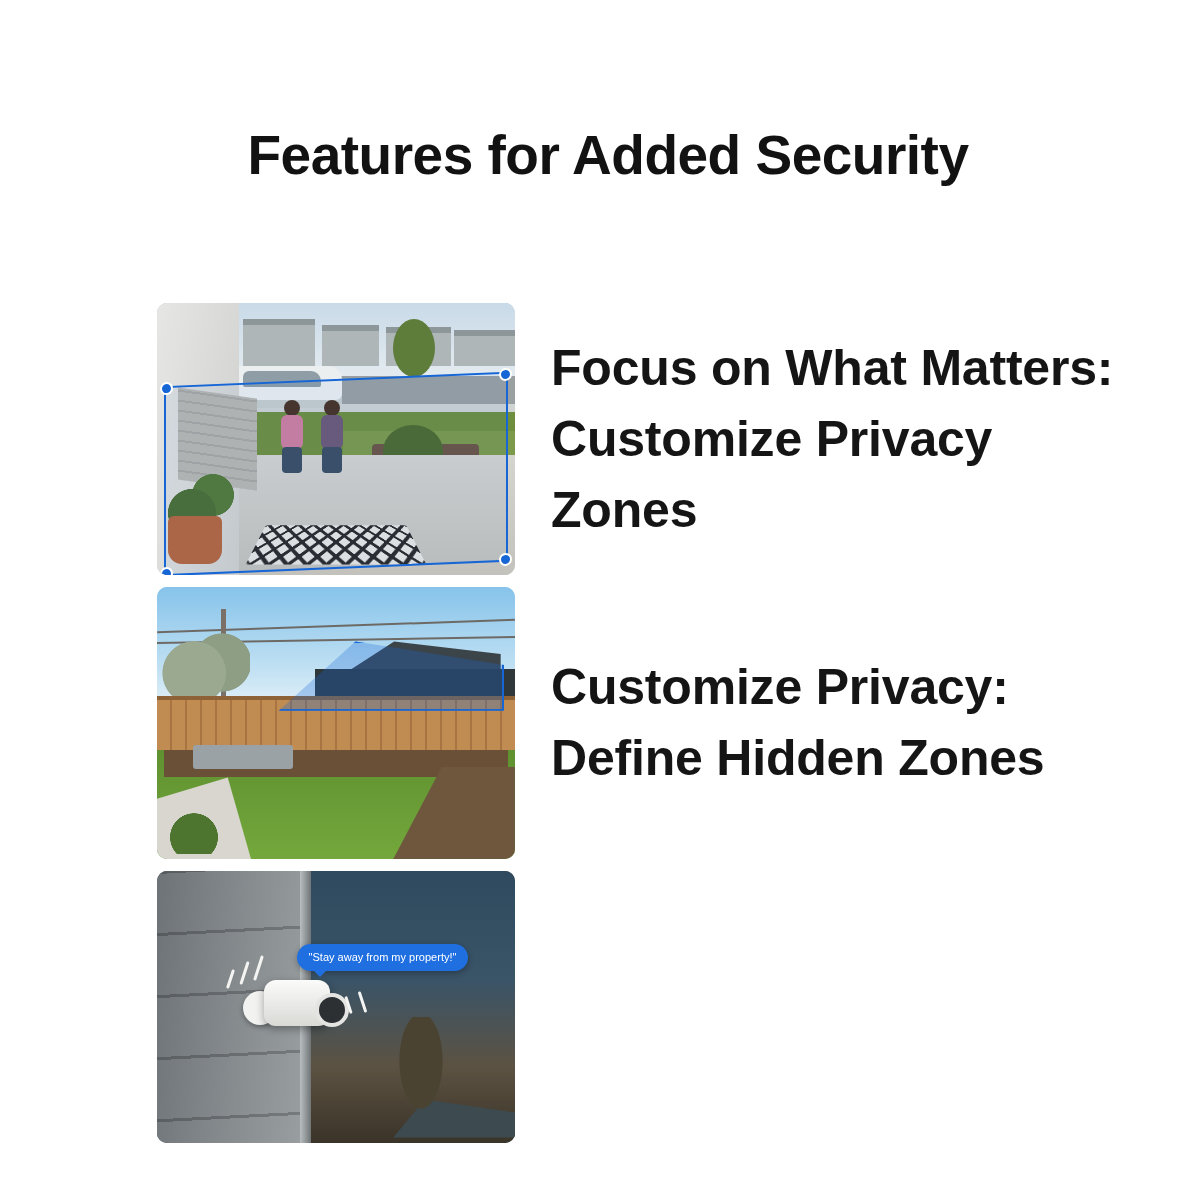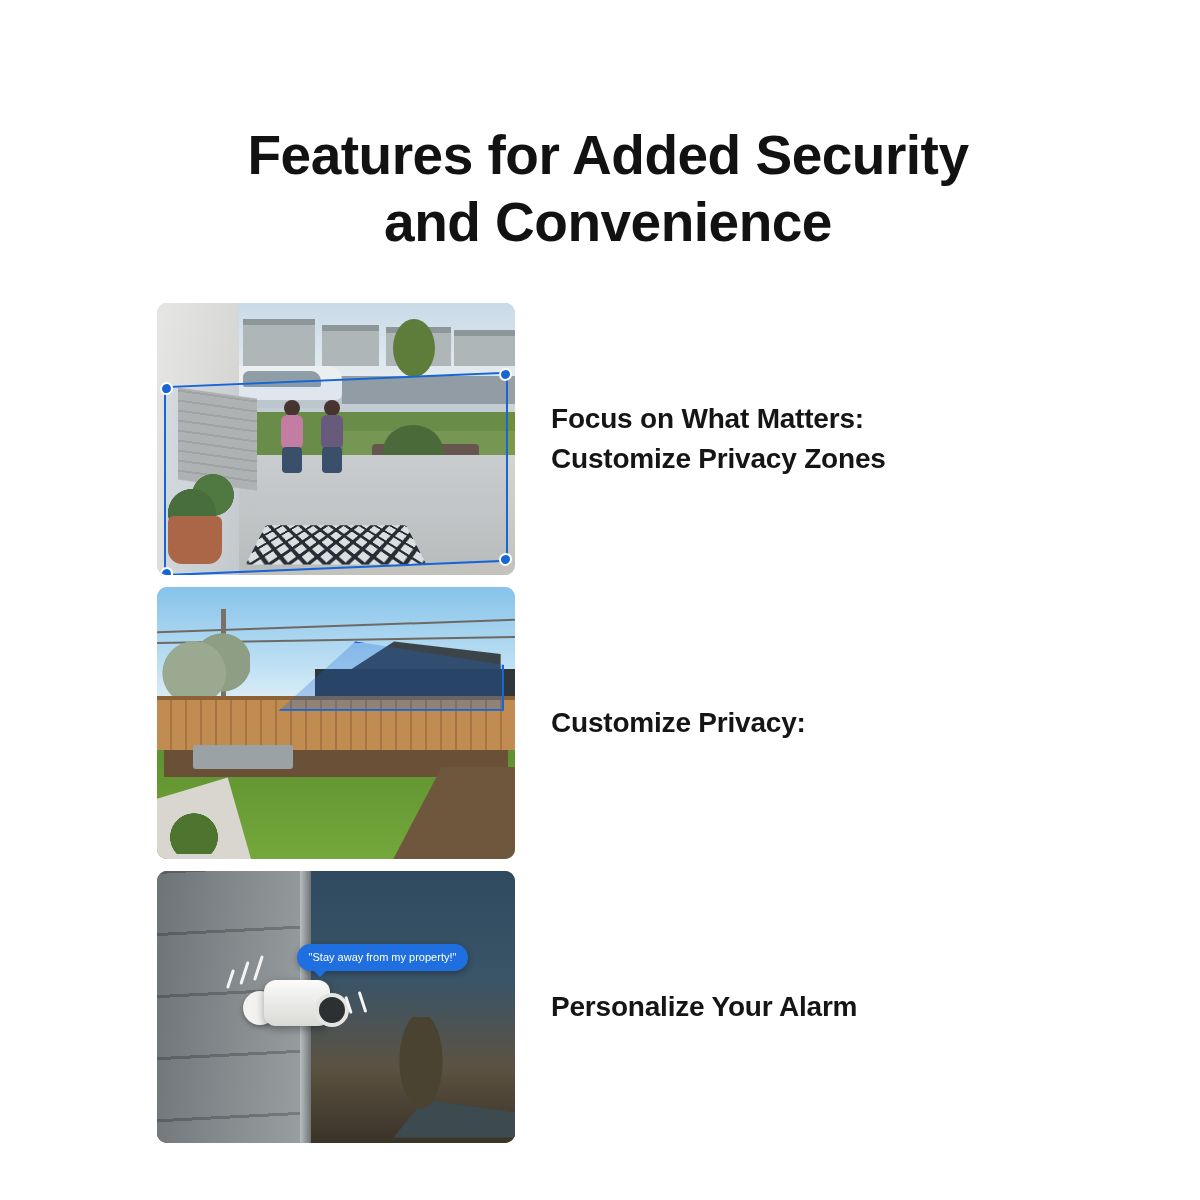--- a/index.html
+++ b/index.html
@@ -53,21 +53,21 @@
     width: 358px;
     height: 272px;
     border-radius: 10px;
     overflow: hidden;
     position: relative;
     flex: 0 0 auto;
     background: #cfd6db;
   }
   .feature-text {
     margin-left: 36px;
-    font-size: 28px;
+    font-size: 50px;
     line-height: 1.42;
     font-weight: 600;
     color: #151515;
     letter-spacing: -0.2px;
   }
   .feature-text .ft-line { display: block; }
 
   
   .img1 { background: linear-gradient(#b9cedd, #dfe5e6); }
   .i1-sky {
@@ -312,21 +312,20 @@
     clip-path: polygon(0 100%, 26% 0, 100% 34%, 100% 100%);
   }
 </style>
 </head>
 <body>
 
 <div class="page">
 
   <div class="heading">
     <span class="line">Features for Added Security</span>
-    <span class="line">and Convenience</span>
   </div>
 
   <div class="features">
 
     <div class="feature-row">
       <div class="thumb img1">
         <div class="i1-sky"></div>
         <div class="i1-house" style="left:24%;top:6%;width:20%;height:15%;"></div>
         <div class="i1-house" style="left:46%;top:8%;width:16%;height:13%;"></div>
         <div class="i1-house" style="left:64%;top:9%;width:18%;height:12%;"></div>
@@ -386,20 +385,21 @@
         <div class="i2-mulch2"></div>
         <div class="i2-bench"></div>
         <div class="i2-path"></div>
         <div class="i2-shrub"></div>
         <div class="zone-overlay">
           <div class="zone-poly z2" style="background:rgba(24,104,214,0.28);border-color:#1766d6;clip-path:polygon(0 100%,34% 0,100% 34%,100% 100%);"></div>
         </div>
       </div>
       <div class="feature-text">
         <span class="ft-line">Customize Privacy:</span>
+        <span class="ft-line">Define Hidden Zones</span>
       </div>
     </div>
 
     <div class="feature-row">
       <div class="thumb img3">
         <div class="i3-dusk"></div>
         <div class="i3-roofline"></div>
         <div class="i3-tree"></div>
         <div class="i3-wall"></div>
         <div class="i3-siding"></div>
@@ -407,19 +407,16 @@
         <div class="i3-cam-mount"></div>
         <div class="i3-cam-body"></div>
         <div class="i3-cam-lens"></div>
         <div class="i3-wave" style="left:20%;top:36%;width:3px;height:20px;transform:rotate(18deg);"></div>
         <div class="i3-wave" style="left:24%;top:33%;width:3px;height:24px;transform:rotate(18deg);"></div>
         <div class="i3-wave" style="left:28%;top:31%;width:3px;height:26px;transform:rotate(18deg);"></div>
         <div class="i3-wave" style="left:53%;top:46%;width:3px;height:18px;transform:rotate(-18deg);"></div>
         <div class="i3-wave" style="left:57%;top:44%;width:3px;height:22px;transform:rotate(-18deg);"></div>
         <div class="i3-bubble">"Stay away from my property!"</div>
       </div>
-      <div class="feature-text">
-        <span class="ft-line">Personalize Your Alarm</span>
-      </div>
     </div>
 
   </div>
 </div>
 
 </body></html>

